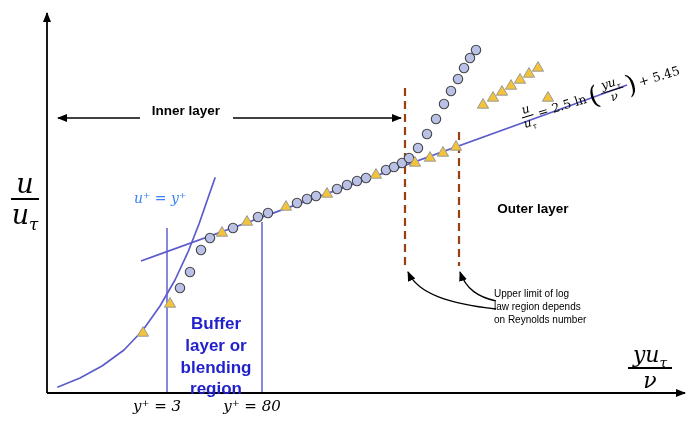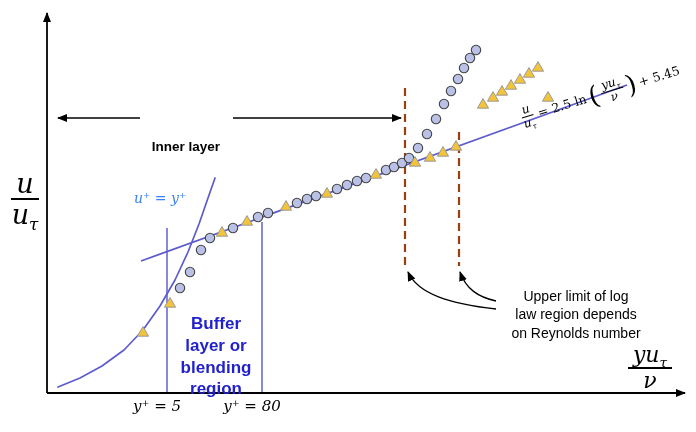--- a/index.html
+++ b/index.html
@@ -17,26 +17,26 @@
   
   .frac{display:inline-flex;flex-direction:column;align-items:center;line-height:1.08;}
   .frac .num{border-bottom:2px solid #000;padding:0 5px;}
   .frac .den{padding:0 2px;}
   .frac sub{font-size:0.62em;line-height:0;}
 
   .y-axis-label{left:2px;top:168px;width:46px;font-size:27px;text-align:center;}
   .x-axis-label{left:612px;top:342px;width:76px;font-size:22px;text-align:center;}
   .x-axis-label .num{border-bottom-width:2px;}
 
-  .inner-label{left:138px;top:103px;width:96px;font-size:13.5px;margin-top:36px;}
+  .inner-label{left:138px;top:103px;width:96px;font-size:13.5px;}
   .outer-label{left:486px;top:201px;width:94px;font-size:13.5px;}
   .viscous-label{left:84px;top:347px;width:86px;font-size:12.5px;line-height:1.28;}
   .buffer-label{left:178px;top:313px;width:76px;font-size:17px;line-height:1.28;}
   .turbulent-label{left:266px;top:351px;width:192px;font-size:12.5px;line-height:1.28;}
-  .upper-label{left:494px;top:287px;width:164px;font-size:14px;line-height:1.32;text-align:center;}
+  .upper-label{left:494px;top:287px;width:164px;font-size:10px;line-height:1.32;}
   .uplus-label{left:134px;top:190px;width:74px;font-size:14px;color:#3b82f6;}
   .yplus5-label{left:124px;top:397px;width:66px;font-size:15px;}
   .yplus60-label{left:214px;top:397px;width:76px;font-size:15px;}
 
   .eq-label{left:520px;top:105px;display:flex;align-items:center;gap:3px;
             font-size:12.5px;transform:rotate(-17deg);transform-origin:0 50%;
             font-family:"DejaVu Serif", serif;}
   .eq-label .frac{font-size:12px;font-style:italic;}
   .eq-label .frac .num{border-bottom:1.2px solid #000;padding:0 2px;}
   .eq-label .paren{font-size:26px;font-weight:300;line-height:0;font-style:normal;}
@@ -135,25 +135,26 @@
     <span class="paren">(</span>
     <span class="frac">
       <span class="num"><span>yu</span><sub>τ</sub></span>
       <span class="den">ν</span>
     </span>
     <span class="paren">)</span>
     <span>+ 5.45</span>
   </div>
 
   <div class="lbl inner-label bold center">Inner layer</div>
+  <div class="lbl outer-label bold center">Outer layer</div>
   <div class="lbl buffer-label blue bold center pre">Buffer
 layer or
 blending
 region</div>
   <div class="lbl upper-label pre">Upper limit of log
 law region depends
 on Reynolds number</div>
 
   <div class="lbl uplus-label serif ital">u⁺ = y⁺</div>
-  <div class="lbl yplus5-label serif ital center">y⁺ = 5</div>
+  <div class="lbl yplus5-label serif ital center">y⁺ = 3</div>
   <div class="lbl yplus60-label serif ital center">y⁺ = 80</div>
 
 </div>
 
 </body></html>

